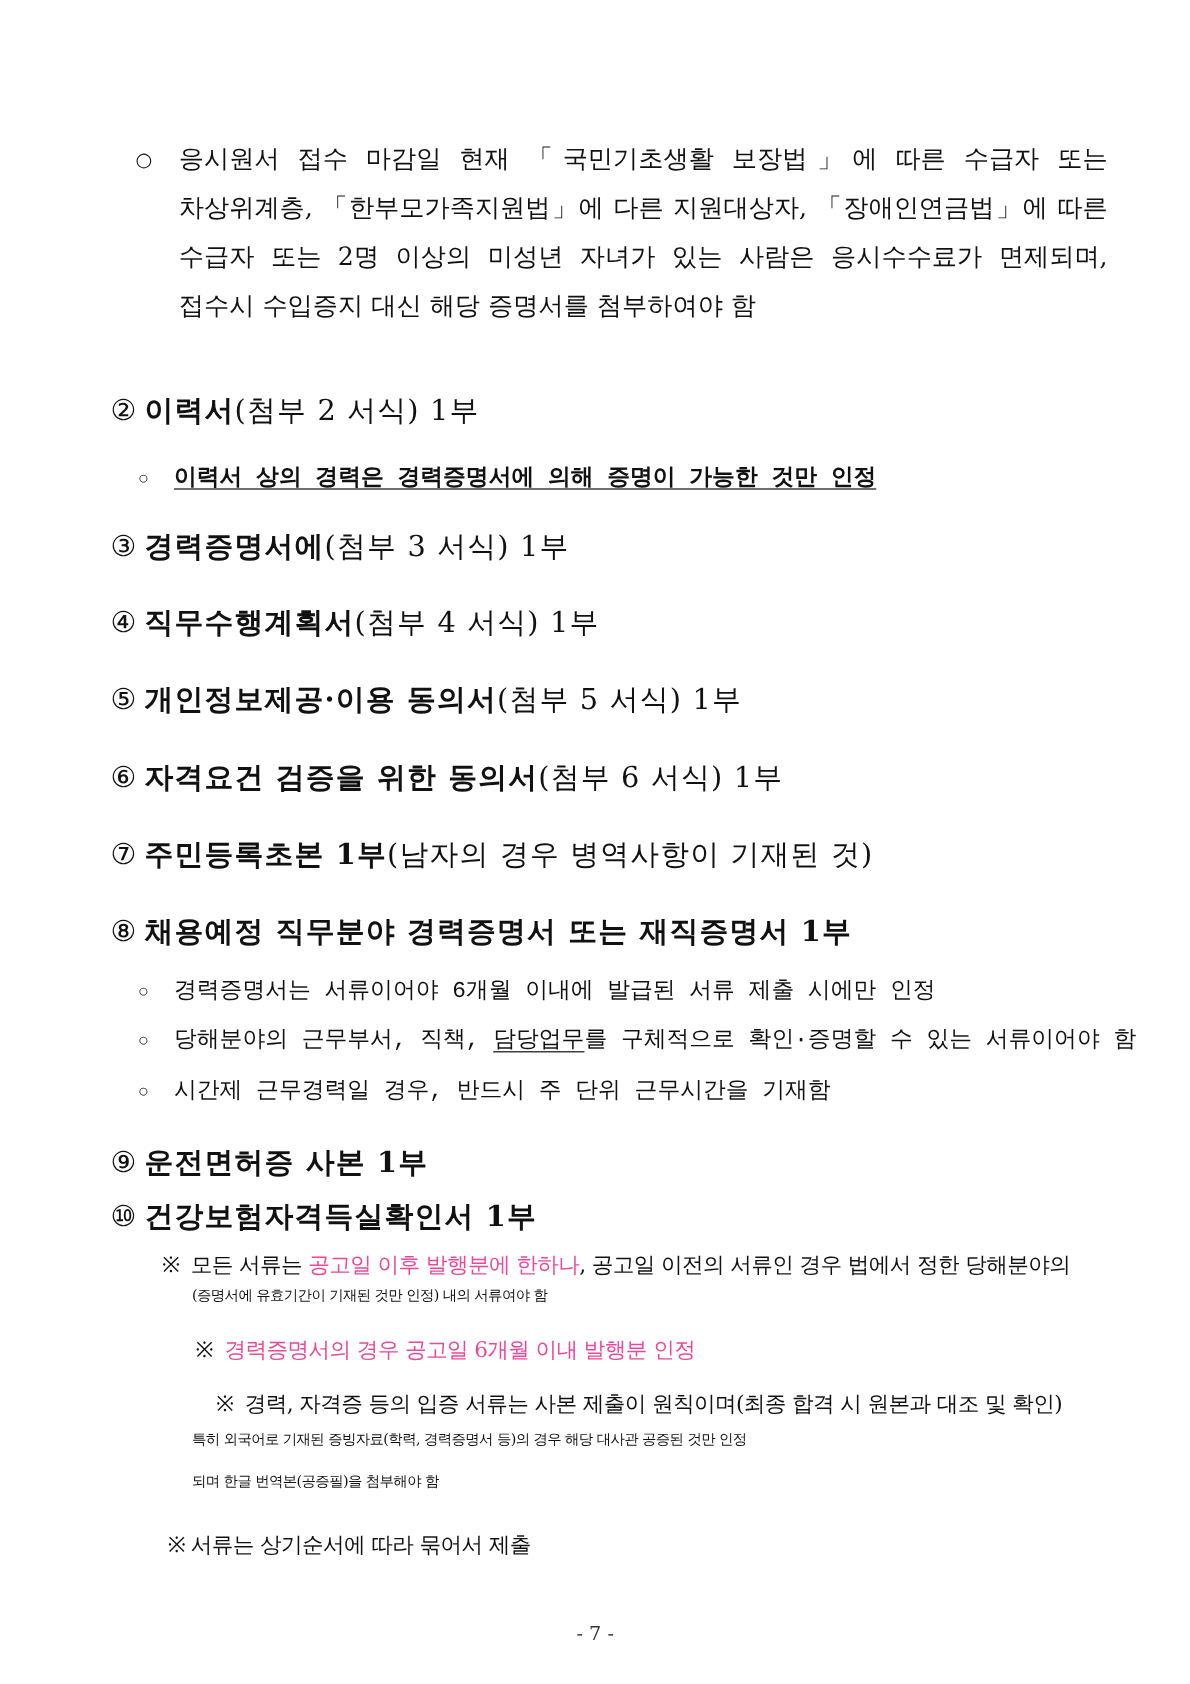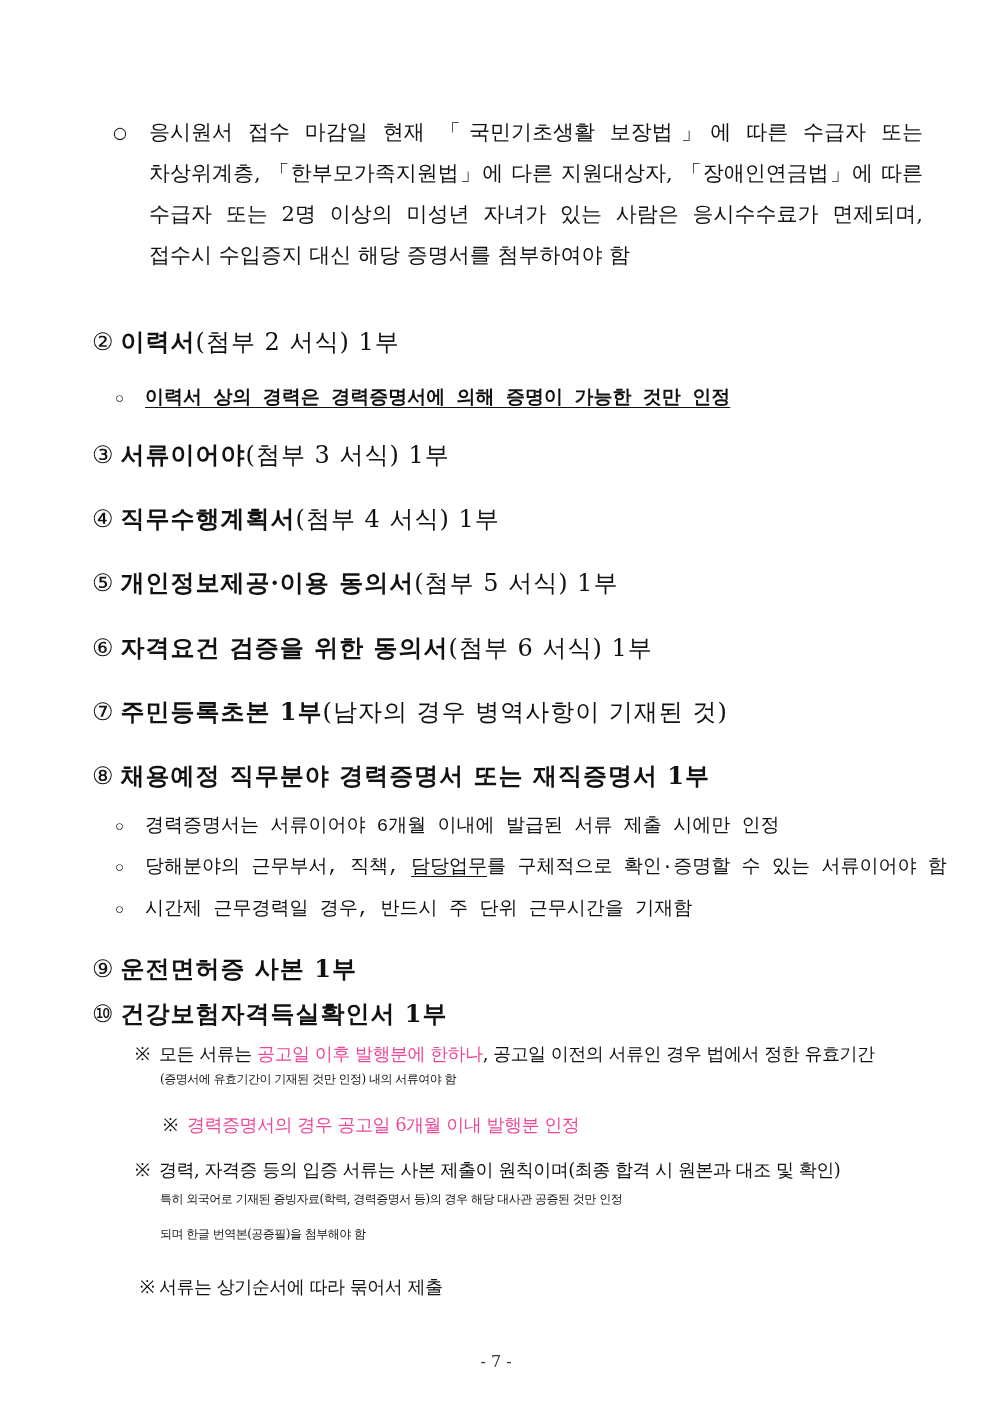--- a/index.html
+++ b/index.html
@@ -34,21 +34,21 @@
 </div>
 
 <div class="abs heading" style="top:326px;">
   <span class="num">②</span><span class="title">이력서</span><span class="suffix">(첨부 2 서식) 1부</span>
 </div>
 <div class="abs sub" style="top:384px;">
   <span class="mark">○</span><span class="bold underline">이력서 상의 경력은 경력증명서에 의해 증명이 가능한 것만 인정</span>
 </div>
 
 <div class="abs heading" style="top:439px;">
-  <span class="num">③</span><span class="title">서류이어야</span><span class="suffix">(첨부 3 서식) 1부</span>
+  <span class="num">③</span><span class="title">경력증명서에</span><span class="suffix">(첨부 3 서식) 1부</span>
 </div>
 
 <div class="abs heading" style="top:503px;">
   <span class="num">④</span><span class="title">직무수행계획서</span><span class="suffix">(첨부 4 서식) 1부</span>
 </div>
 
 <div class="abs heading" style="top:567px;">
   <span class="num">⑤</span><span class="title">개인정보제공·이용 동의서</span><span class="suffix">(첨부 5 서식) 1부</span>
 </div>
 
@@ -75,29 +75,29 @@
 
 <div class="abs heading" style="top:953px;">
   <span class="num">⑨</span><span class="title">운전면허증 사본 1부</span>
 </div>
 
 <div class="abs heading" style="top:998px;">
   <span class="num">⑩</span><span class="title">건강보험자격득실확인서 1부</span>
 </div>
 
 <div class="abs note" style="top:1041px;">
-  <span class="mark">※</span><span>모든 서류는 </span><span class="blue">공고일 이후 발행분에 한하나</span><span>, 공고일 이전의 서류인 경우 법에서 정한 유효기간</span>
+  <span class="mark">※</span><span>모든 서류는 </span><span class="blue">공고일 이후 발행분에 한하나</span><span>, 공고일 이전의 서류인 경우 법에서 정한 당해분야의</span>
 </div>
 <div class="abs note-cont" style="top:1071px;">(증명서에 유효기간이 기재된 것만 인정) 내의 서류여야 함</div>
 
 <div class="abs note" style="top:1112px;margin-left:28px;">
   <span class="mark">※</span><span class="blue">경력증명서의 경우 공고일 6개월 이내 발행분 인정</span>
 </div>
 
-<div class="abs note" style="top:1157px;">
+<div class="abs note" style="top:1157px;margin-left:45px;">
   <span class="mark">※</span><span>경력, 자격증 등의 입증 서류는 사본 제출이 원칙이며(최종 합격 시 원본과 대조 및 확인)</span>
 </div>
 <div class="abs note-cont" style="top:1191px;">특히 외국어로 기재된 증빙자료(학력, 경력증명서 등)의 경우 해당 대사관 공증된 것만 인정</div>
 <div class="abs note-cont" style="top:1226px;">되며 한글 번역본(공증필)을 첨부해야 함</div>
 
 <div class="abs note" style="top:1274px;text-align:center;">
   <span class="mark">※</span><span>서류는 상기순서에 따라 묶어서 제출</span>
 </div>
 
 <div class="abs pagenum">- 7 -</div>

